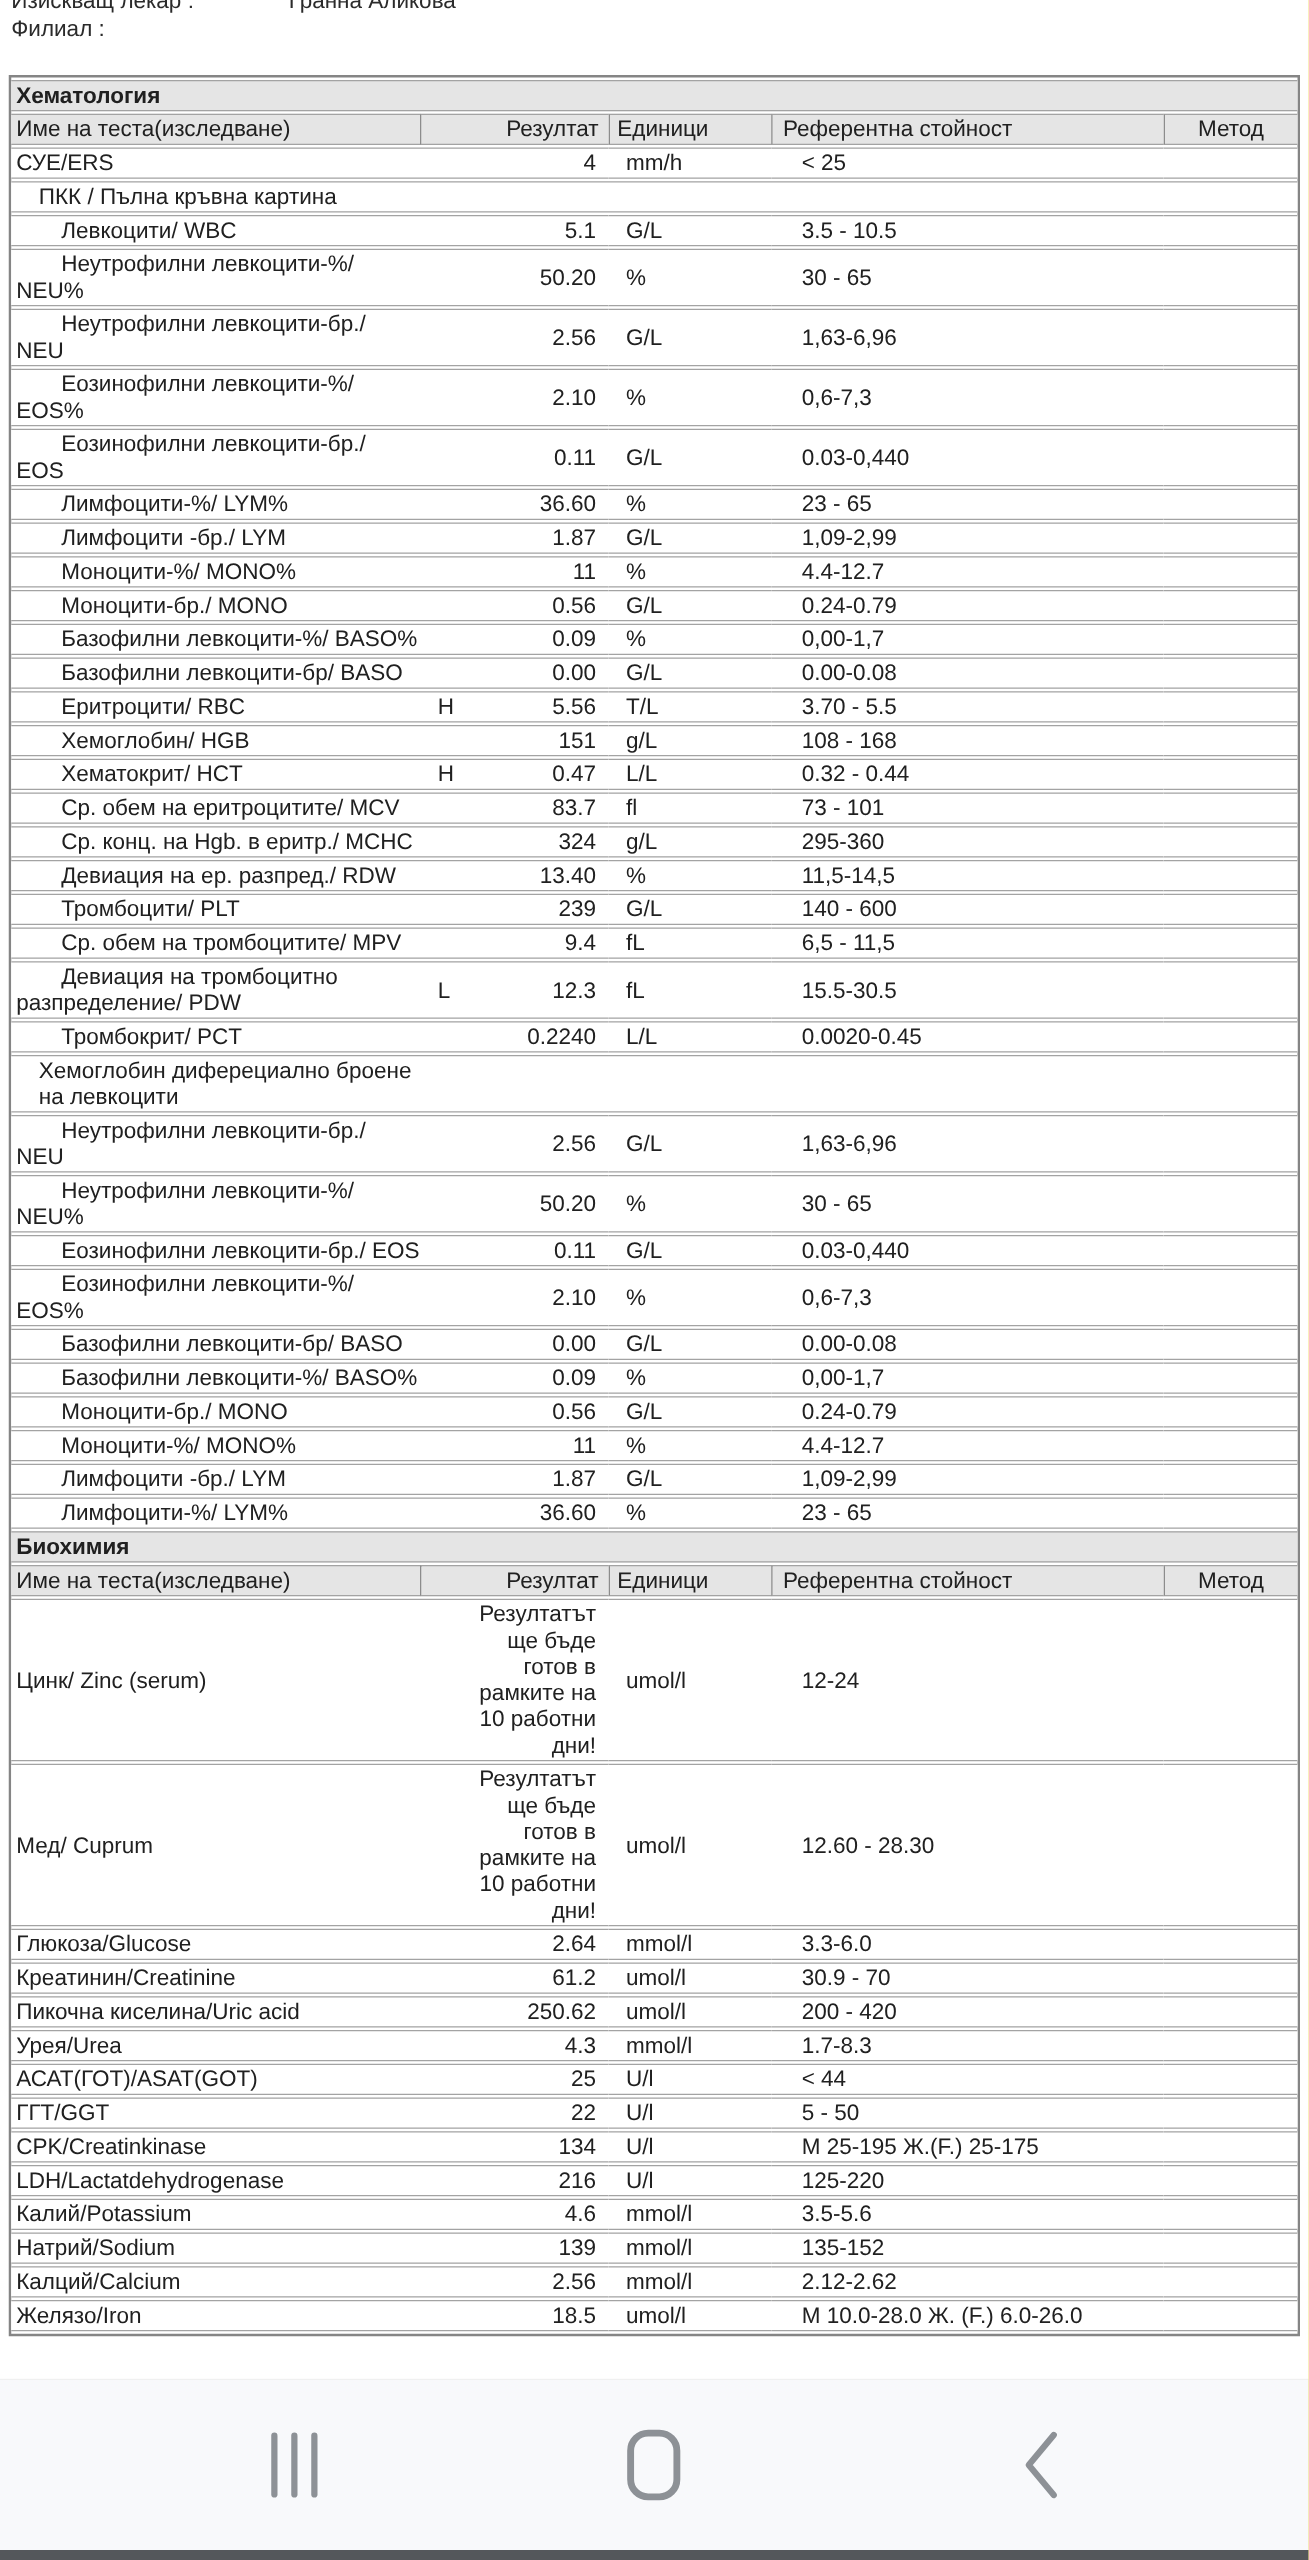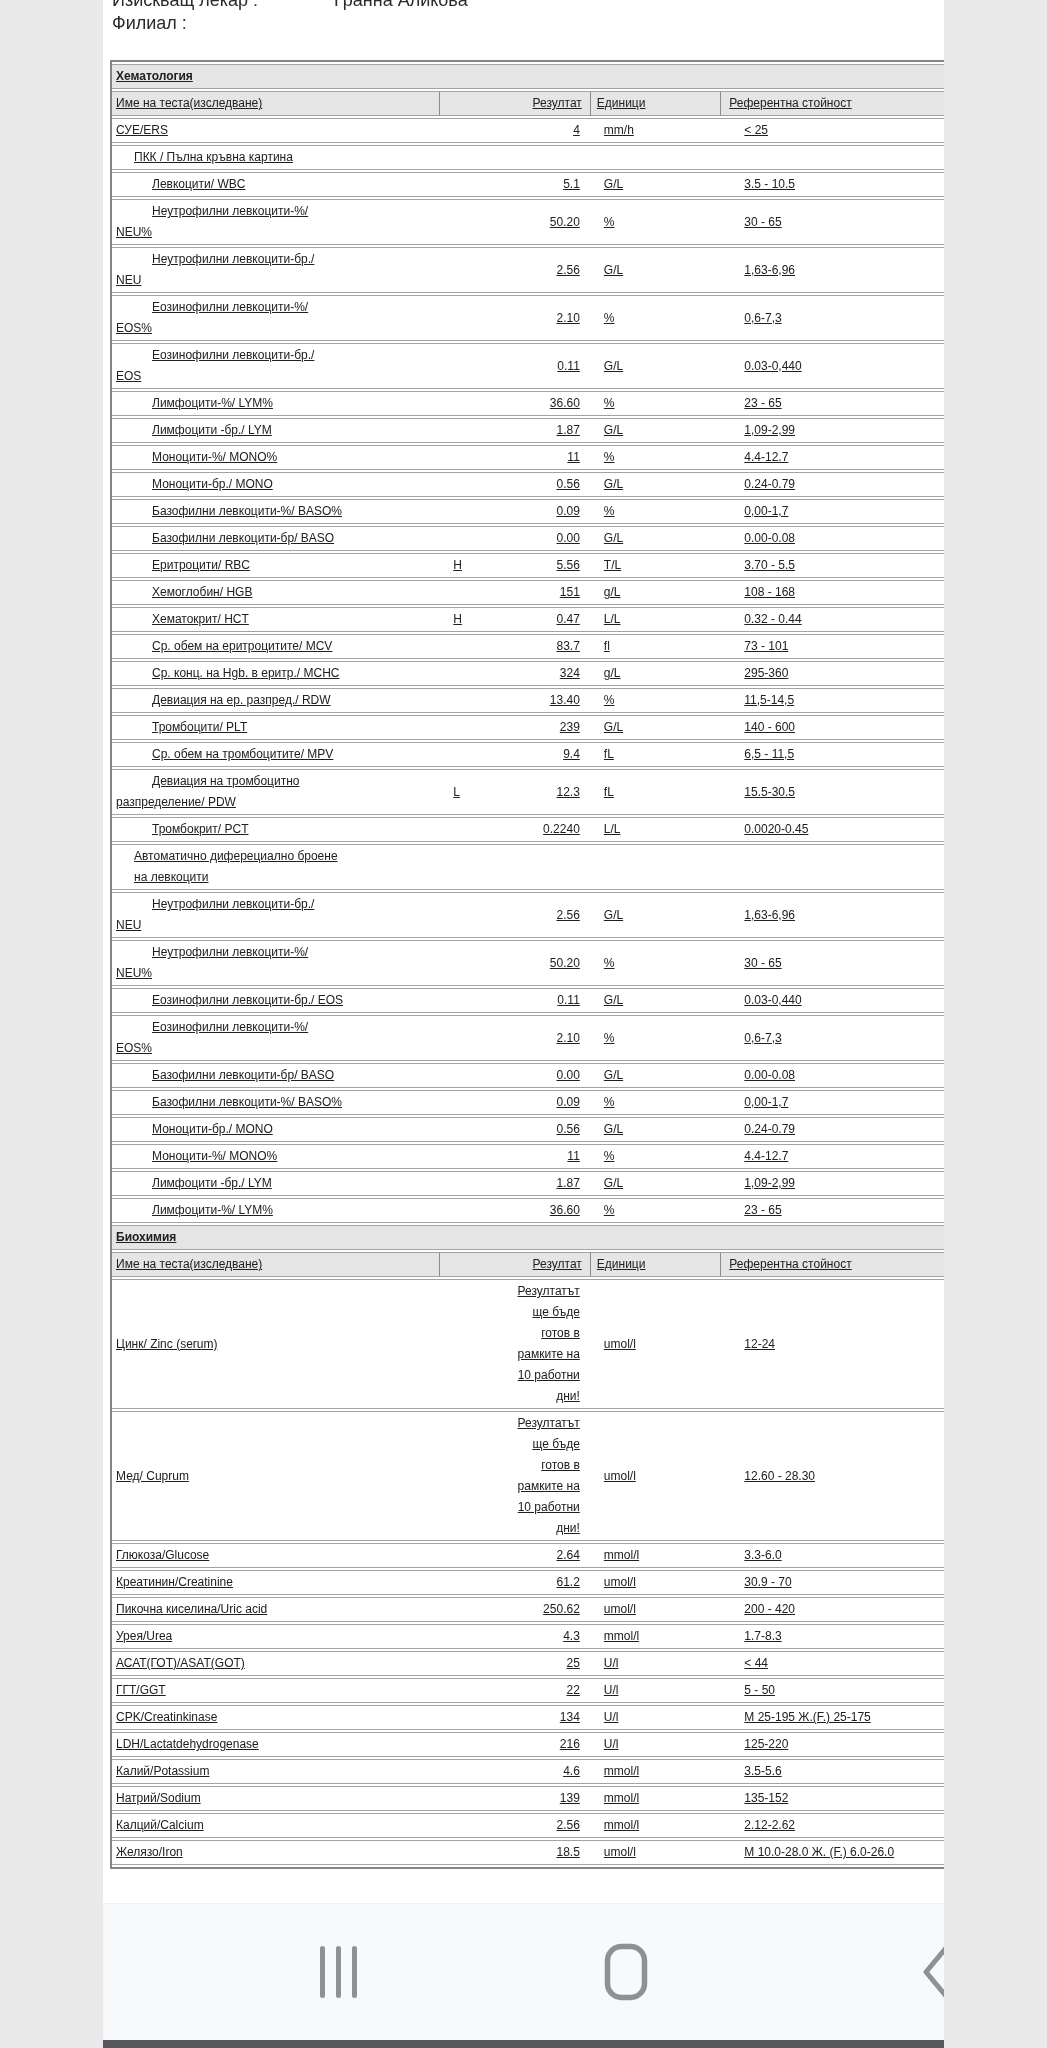--- a/index.html
+++ b/index.html
@@ -1,33 +1,33 @@
 <!DOCTYPE html>
 <html><head>
 <meta charset="utf-8">
 <style>
   html,body{margin:0;padding:0;background:#e9e9e9;}
   .screen{
-    position:relative;width:841px;height:2048px;margin:0 auto;
+    position:relative;width:1047px;height:2048px;margin:0 auto;
     background:#fde047;overflow:hidden;
     font-family:"Liberation Sans", sans-serif;color:#202020;
   }
   
   .doc{position:absolute;top:0;left:0;width:1047px;height:1904px;overflow:hidden;background:#fff;}
   .meta{padding-left:9px;font-size:18px;line-height:22px;color:#2b2b2b;}
   .meta-line1{margin-top:-11px;position:relative;}
   .meta-line1 .doc-name{position:absolute;left:222px;top:0;}
   .meta-line2{margin-top:1px;}
 
   table.lab{
     border-collapse:separate;border-spacing:0 2px;
     margin:26px 7px 0 7px;width:1033px;
     table-layout:fixed;
     border:2px solid #858585;
-    font-size:12px;line-height:21px;text-decoration:underline;
+    font-size:18px;line-height:21px;
   }
   col.c-name{width:326px;}
   col.c-res{width:150px;}
   col.c-unit{width:130px;}
   col.c-ref{width:312px;}
   col.c-met{width:107px;}
 
   td{border-top:1px solid #a3a3a3;border-bottom:1px solid #a3a3a3;
      padding:1px 0;vertical-align:middle;background:#fff;overflow:hidden;}
 
@@ -387,21 +387,21 @@
               <div class="rflex">
                 <span>0.2240</span>
               </div>
             </td>
             <td class="unit">L/L</td>
             <td class="ref">0.0020-0.45</td>
             <td class="met"></td>
           </tr>
           <tr class="grp">
             <td class="" colspan="5">
-              <div>Автоматично диферециално броене</div>
+              <div>Хемоглобин диферециално броене</div>
               <div>на левкоцити</div>
             </td>
           </tr>
           <tr>
             <td class="name">
               <div class="ind1">Неутрофилни левкоцити-бр./</div>
               <div>NEU</div>
             </td>
             <td class="res">
               <div class="rflex">

